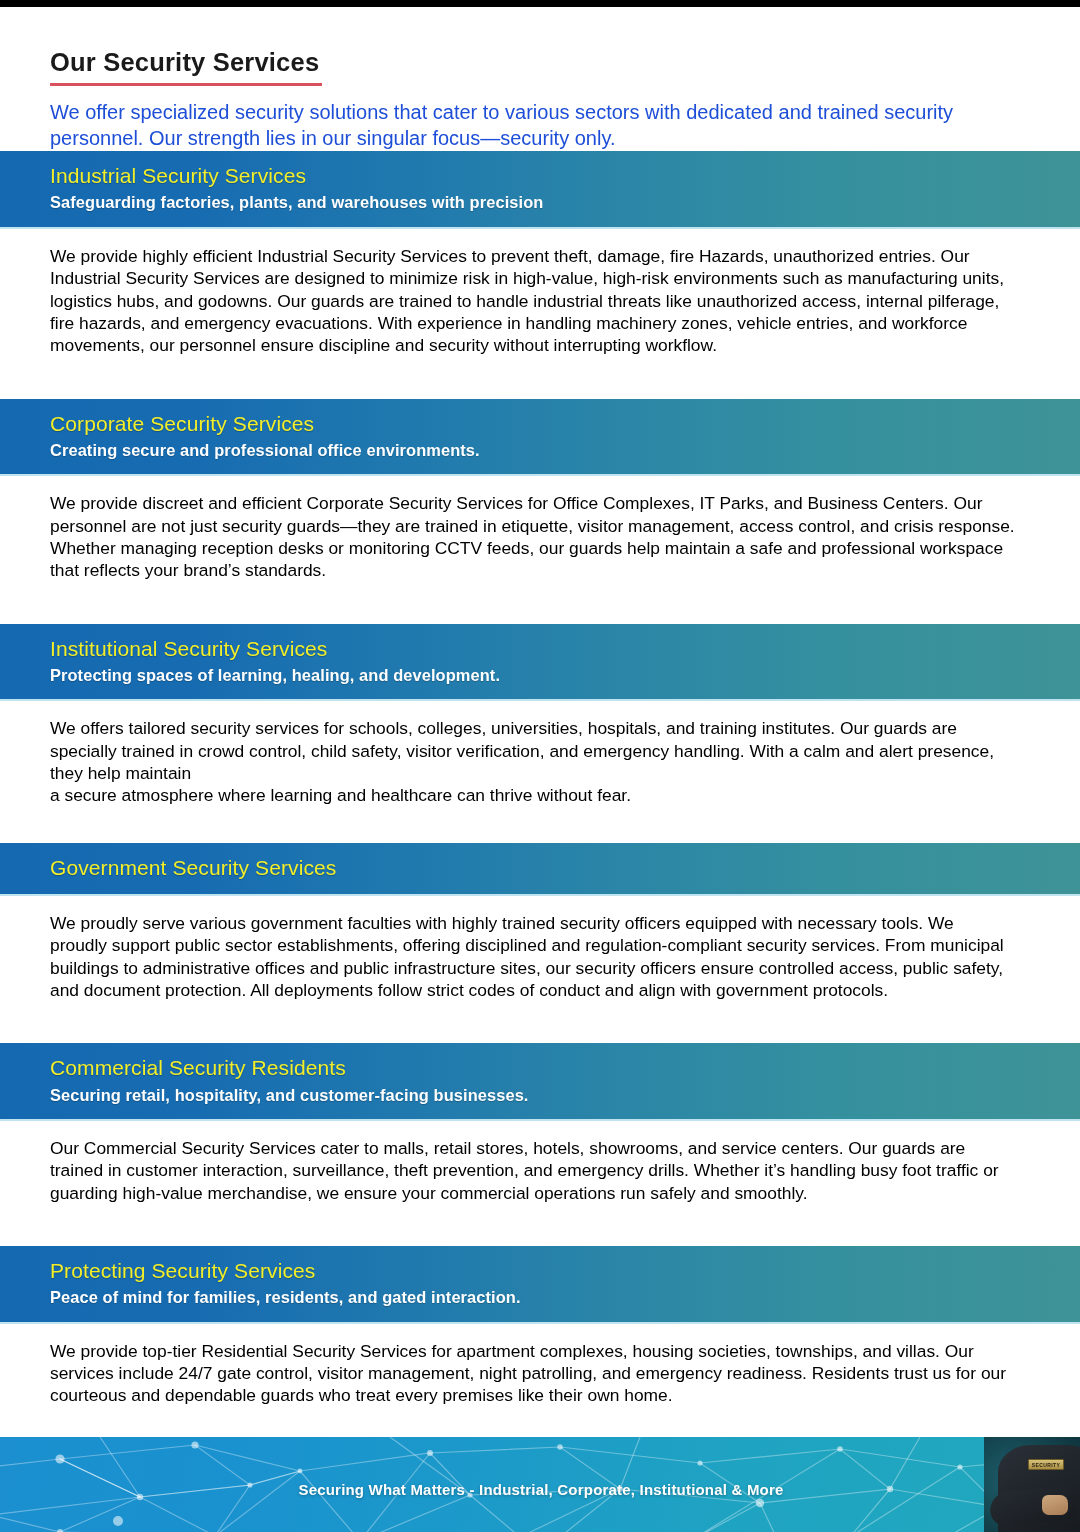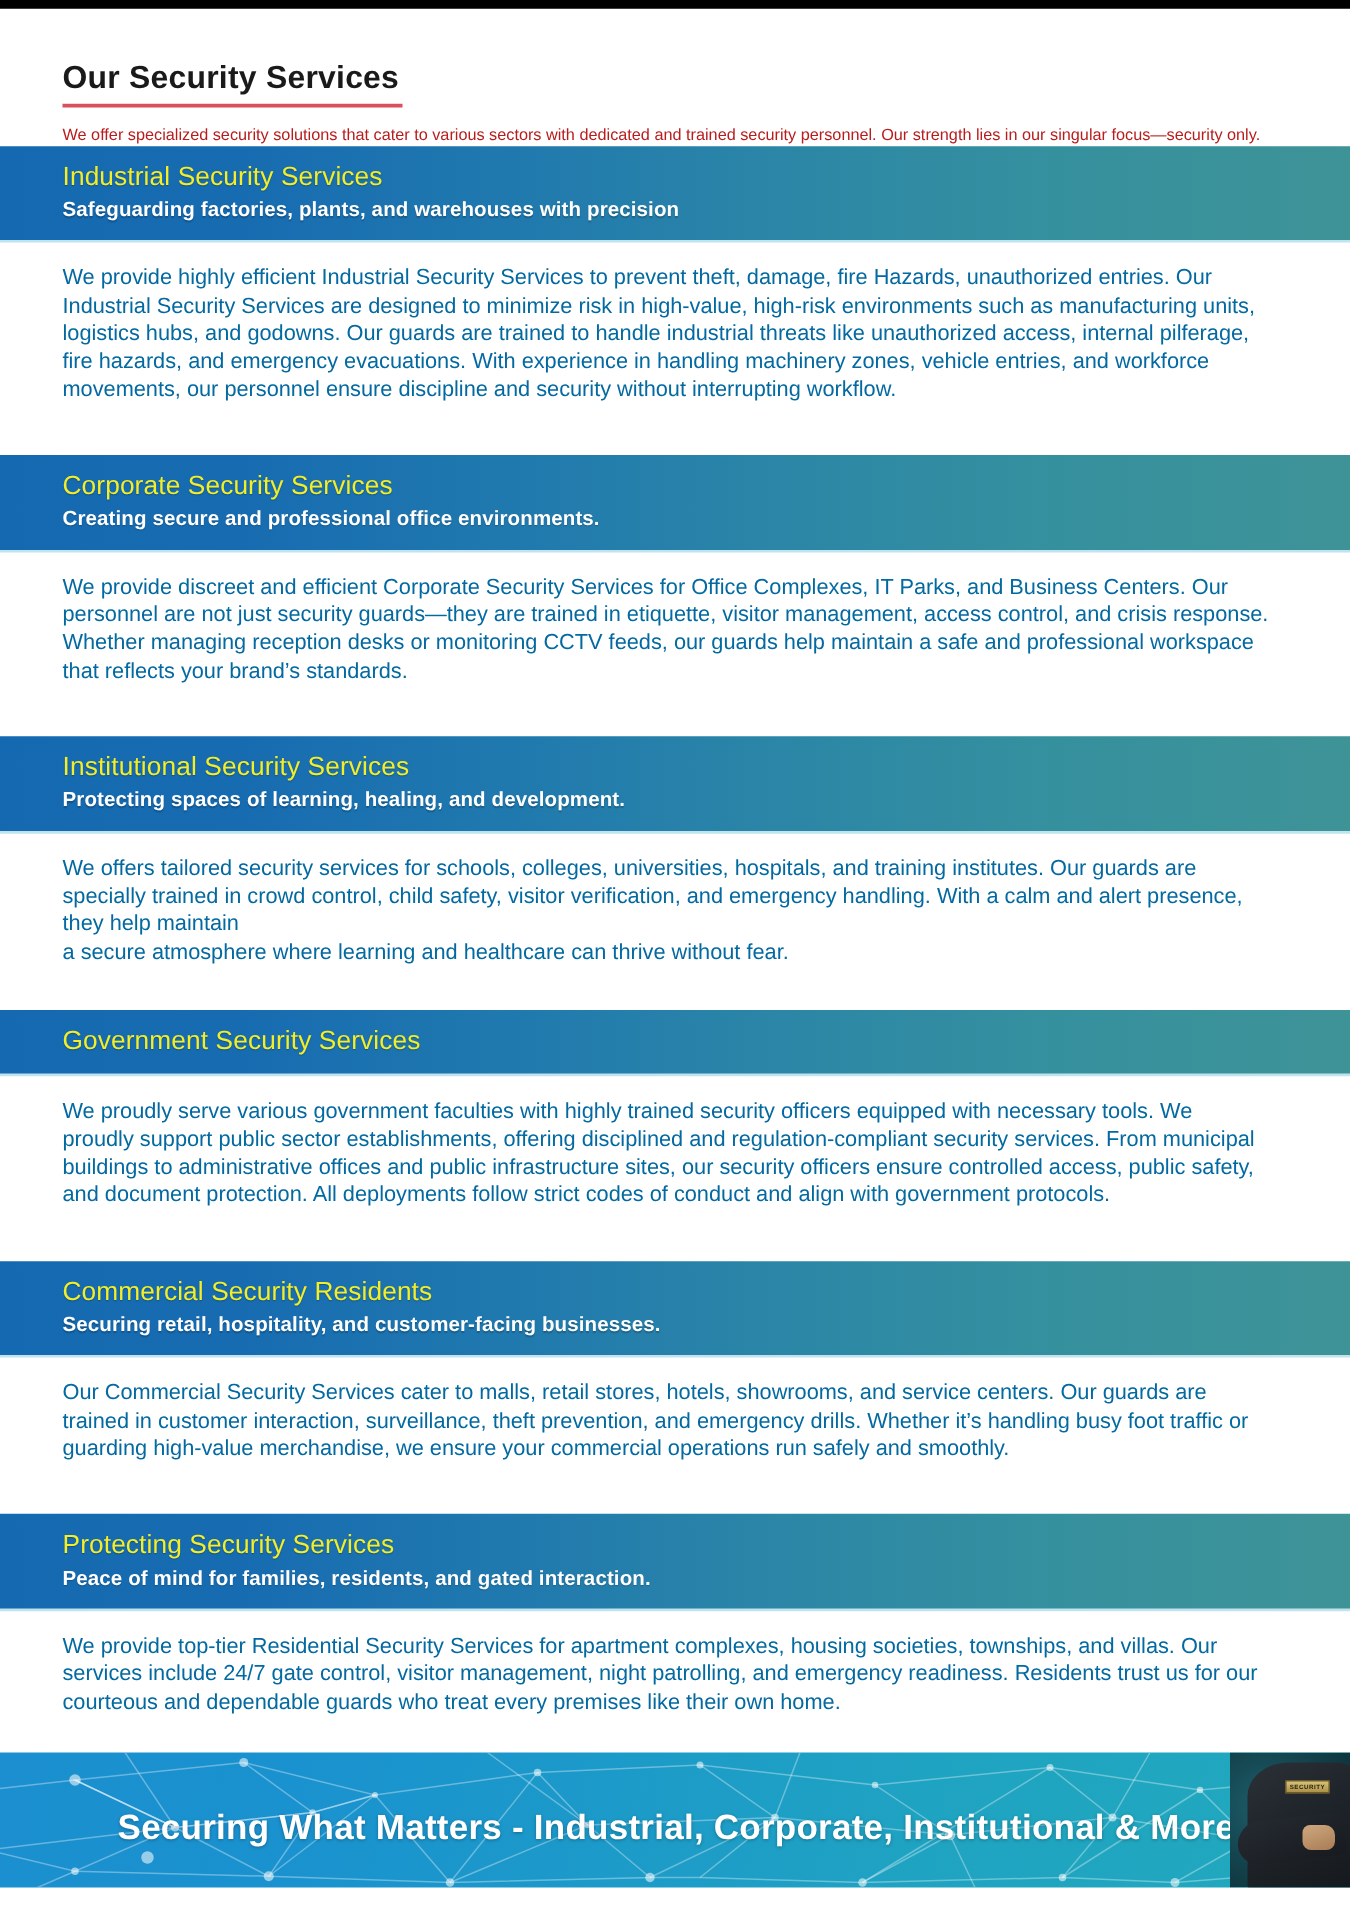--- a/index.html
+++ b/index.html
@@ -52,23 +52,23 @@
 
   .title-underline {
     width: 272px;
     height: 3px;
     background: #d9515f;
     margin-top: 7px;
     margin-bottom: 14px;
   }
 
   .intro-text {
-    font-size: 13px;
+    font-size: 20px;
     line-height: 1.28;
-    color: #b91c1c;
+    color: #1d4ed8;
     max-width: 990px;
   }
 
   
   .sections {
     flex: 1 1 auto;
     display: flex;
     flex-direction: column;
   }
 
@@ -98,21 +98,21 @@
     color: #ffffff;
     letter-spacing: 0.1px;
     line-height: 1.3;
     margin-top: 3px;
     text-shadow: 0 1px 1px rgba(0,0,0,0.22);
   }
 
   .body-text {
     font-size: 17.4px;
     line-height: 1.285;
-    color: #0369a1;
+    color: #000000;
     padding: 16px 65px 0 50px;
     white-space: pre-line;
   }
 
   
   .gap-lg { height: 42px; }
   .gap-md { height: 36px; }
   .gap-sm { height: 30px; }
 
   
@@ -136,21 +136,21 @@
     height: 100%;
     display: block;
   }
 
   .footer-caption {
     position: absolute;
     left: 2px;
     right: 0;
     top: 44px;
     text-align: center;
-    font-size: 28px;
+    font-size: 15px;
     font-weight: bold;
     color: #ffffff;
     letter-spacing: 0.2px;
     text-shadow: 0 1px 3px rgba(0,0,0,0.30);
     z-index: 4;
   }
 
   
   .guard-photo {
     position: absolute;

